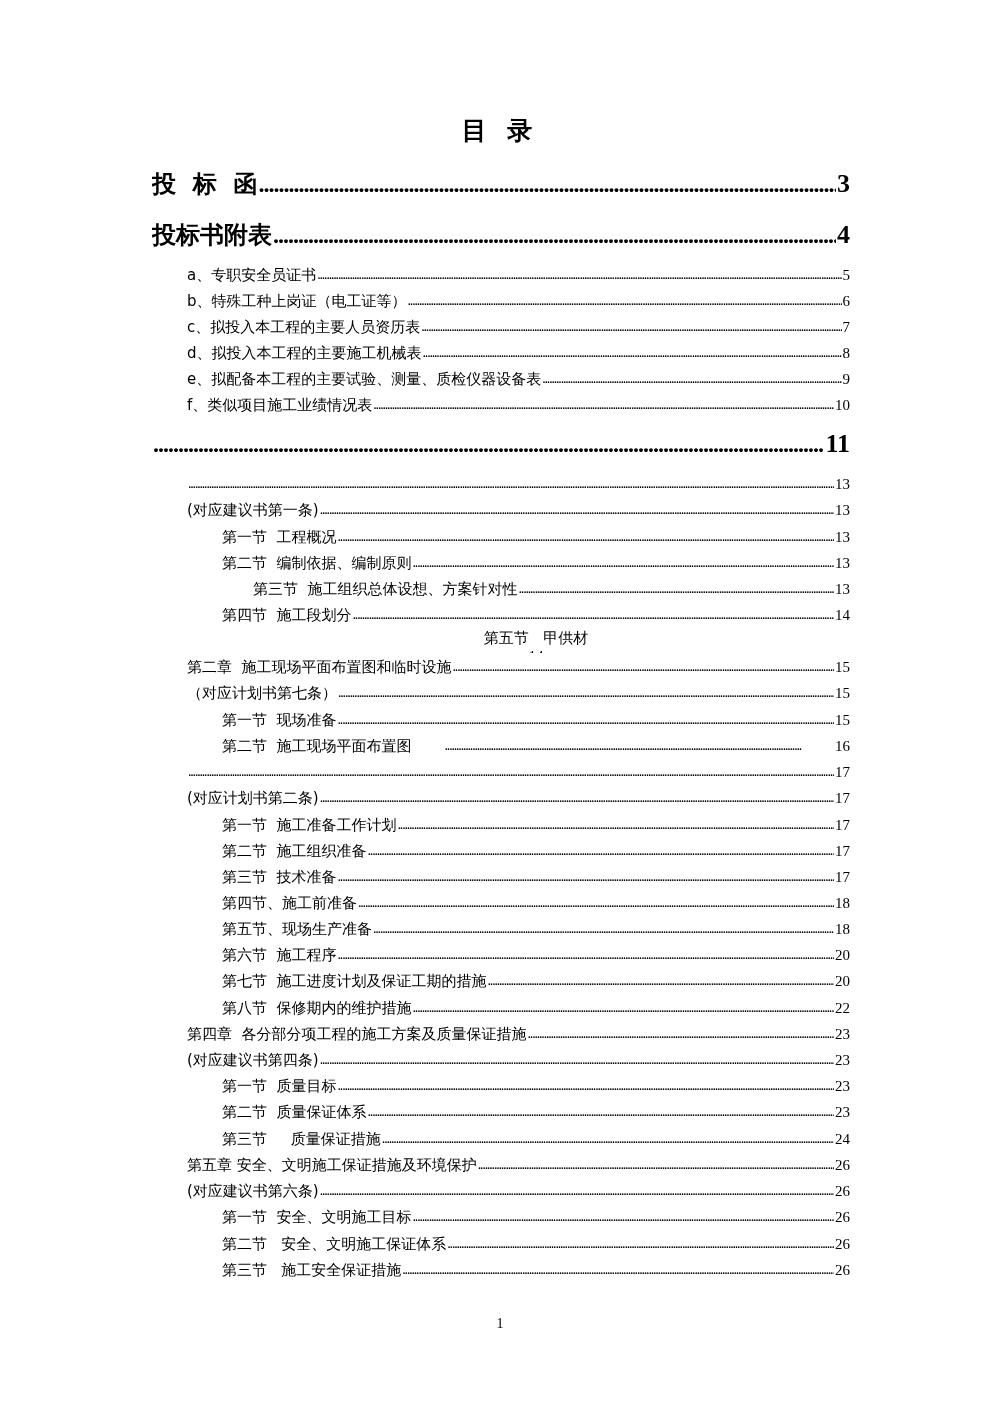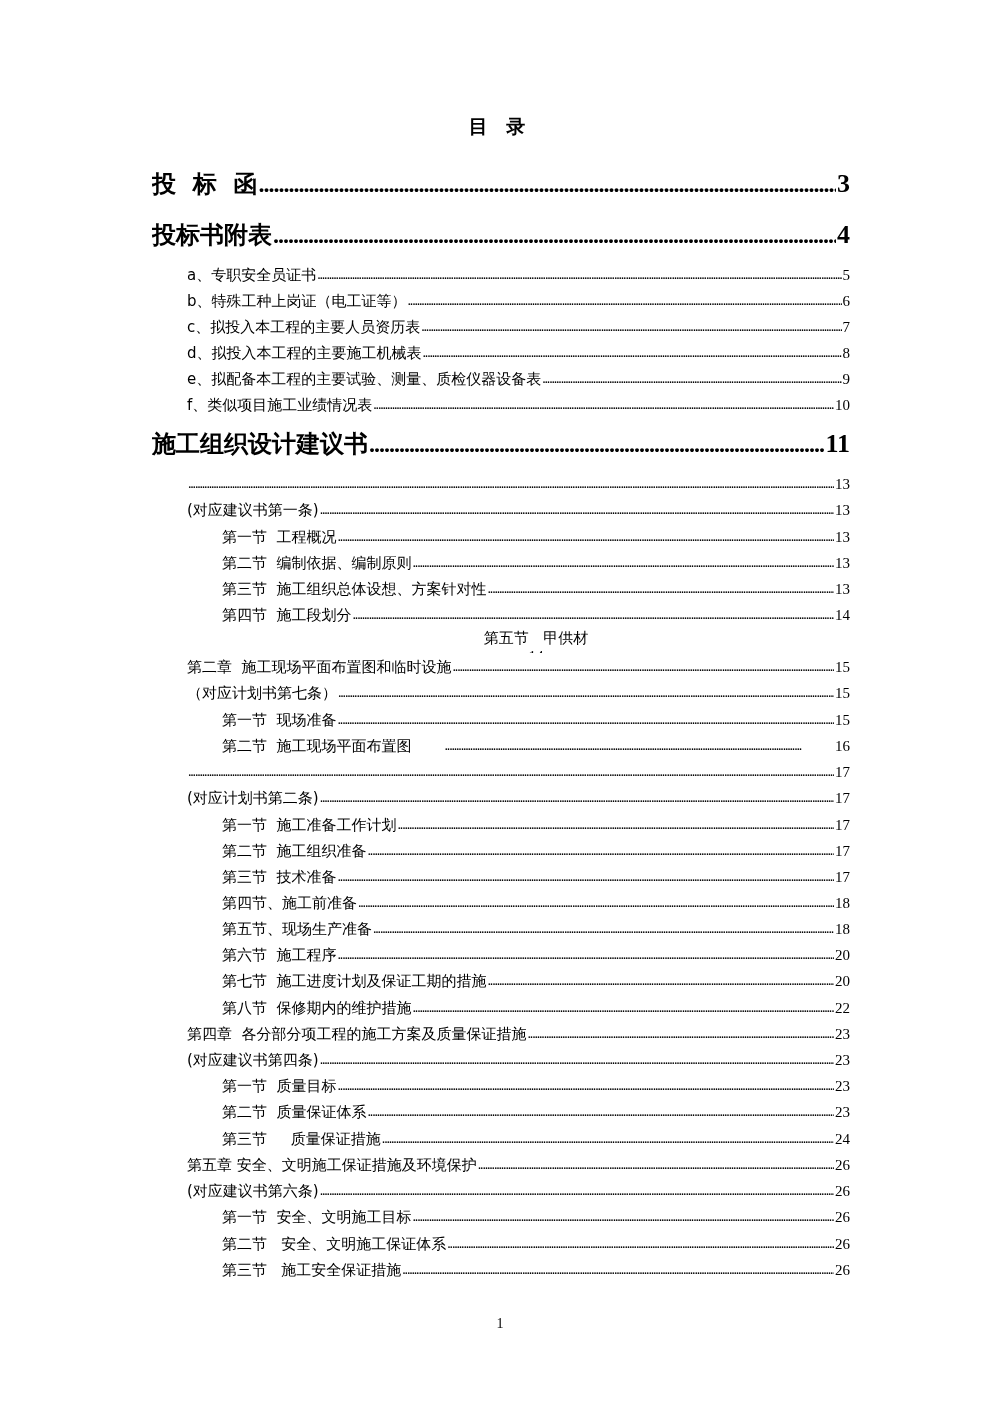--- a/index.html
+++ b/index.html
@@ -1,20 +1,20 @@
 <!DOCTYPE html>
 <html><head>
 <meta charset="utf-8">
 <style>
   html, body { margin: 0; padding: 0; background: #ffffff; }
   body { width: 1000px; height: 1415px; position: relative; overflow: hidden; color: #000; }
   .page { position: absolute; left: 0; top: 0; width: 1000px; height: 1415px; background: #fff; }
   .title {
     position: absolute; left: 0; width: 1000px; top: 114px; text-align: center;
-    font-family: "DejaVu Sans", sans-serif; font-weight: bold; font-size: 19px; letter-spacing: 6px;
+    font-family: "DejaVu Sans", sans-serif; font-weight: bold; font-size: 25px; letter-spacing: 6px;
   }
   .toc-line {
     position: absolute; display: flex; align-items: center; white-space: nowrap; overflow: hidden;
   }
   .toc-line .label { flex: 0 0 auto; }
   .toc-line .leader {
     flex: 1 1 auto; overflow: hidden; white-space: nowrap; margin: 0 1px;
     font-family: "Liberation Serif", serif;
   }
   .toc-line .leader::before {
@@ -75,21 +75,20 @@
         <span class="label" style="white-space: pre;">e、拟配备本工程的主要试验、测量、质检仪器设备表</span>
         <span class="leader"></span>
         <span class="page-num">9</span>
       </div>
       <div class="toc-line lvl2" style="top: 393px;">
         <span class="label" style="white-space: pre;">f、类似项目施工业绩情况表</span>
         <span class="leader"></span>
         <span class="page-num">10</span>
       </div>
       <div class="toc-line lvl1" style="top: 426px;">
-        <span class="label" style="white-space: pre;">施工组织设计建议书</span>
         <span class="leader"></span>
         <span class="page-num">11</span>
       </div>
       <div class="toc-line lvl2" style="top: 472px;">
         <span class="leader"></span>
         <span class="page-num">13</span>
       </div>
       <div class="toc-line lvl2" style="top: 498px;">
         <span class="label" style="white-space: pre;">(对应建议书第一条)</span>
         <span class="leader"></span>
@@ -99,21 +98,21 @@
         <span class="label" style="white-space: pre;">第一节  工程概况</span>
         <span class="leader"></span>
         <span class="page-num">13</span>
       </div>
       <div class="toc-line lvl3" style="top: 551px;">
         <span class="label" style="white-space: pre;">第二节  编制依据、编制原则</span>
         <span class="leader"></span>
         <span class="page-num">13</span>
       </div>
       <div class="toc-line lvl3" style="top: 577px;">
-        <span class="label" style="white-space: pre;">第三节  施工组织总体设想、方案针对性</span>
+        <span class="label" style="white-space: pre; margin-left: 31px;">第三节  施工组织总体设想、方案针对性</span>
         <span class="leader"></span>
         <span class="page-num">13</span>
       </div>
       <div class="toc-line lvl3" style="top: 603px;">
         <span class="label" style="white-space: pre;">第四节  施工段划分</span>
         <span class="leader"></span>
         <span class="page-num">14</span>
       </div>
       <div class="toc-line lvl3" style="top: 629px; flex-direction: column;">
         <span class="label" style="white-space: pre;">第五节   甲供材</span>

